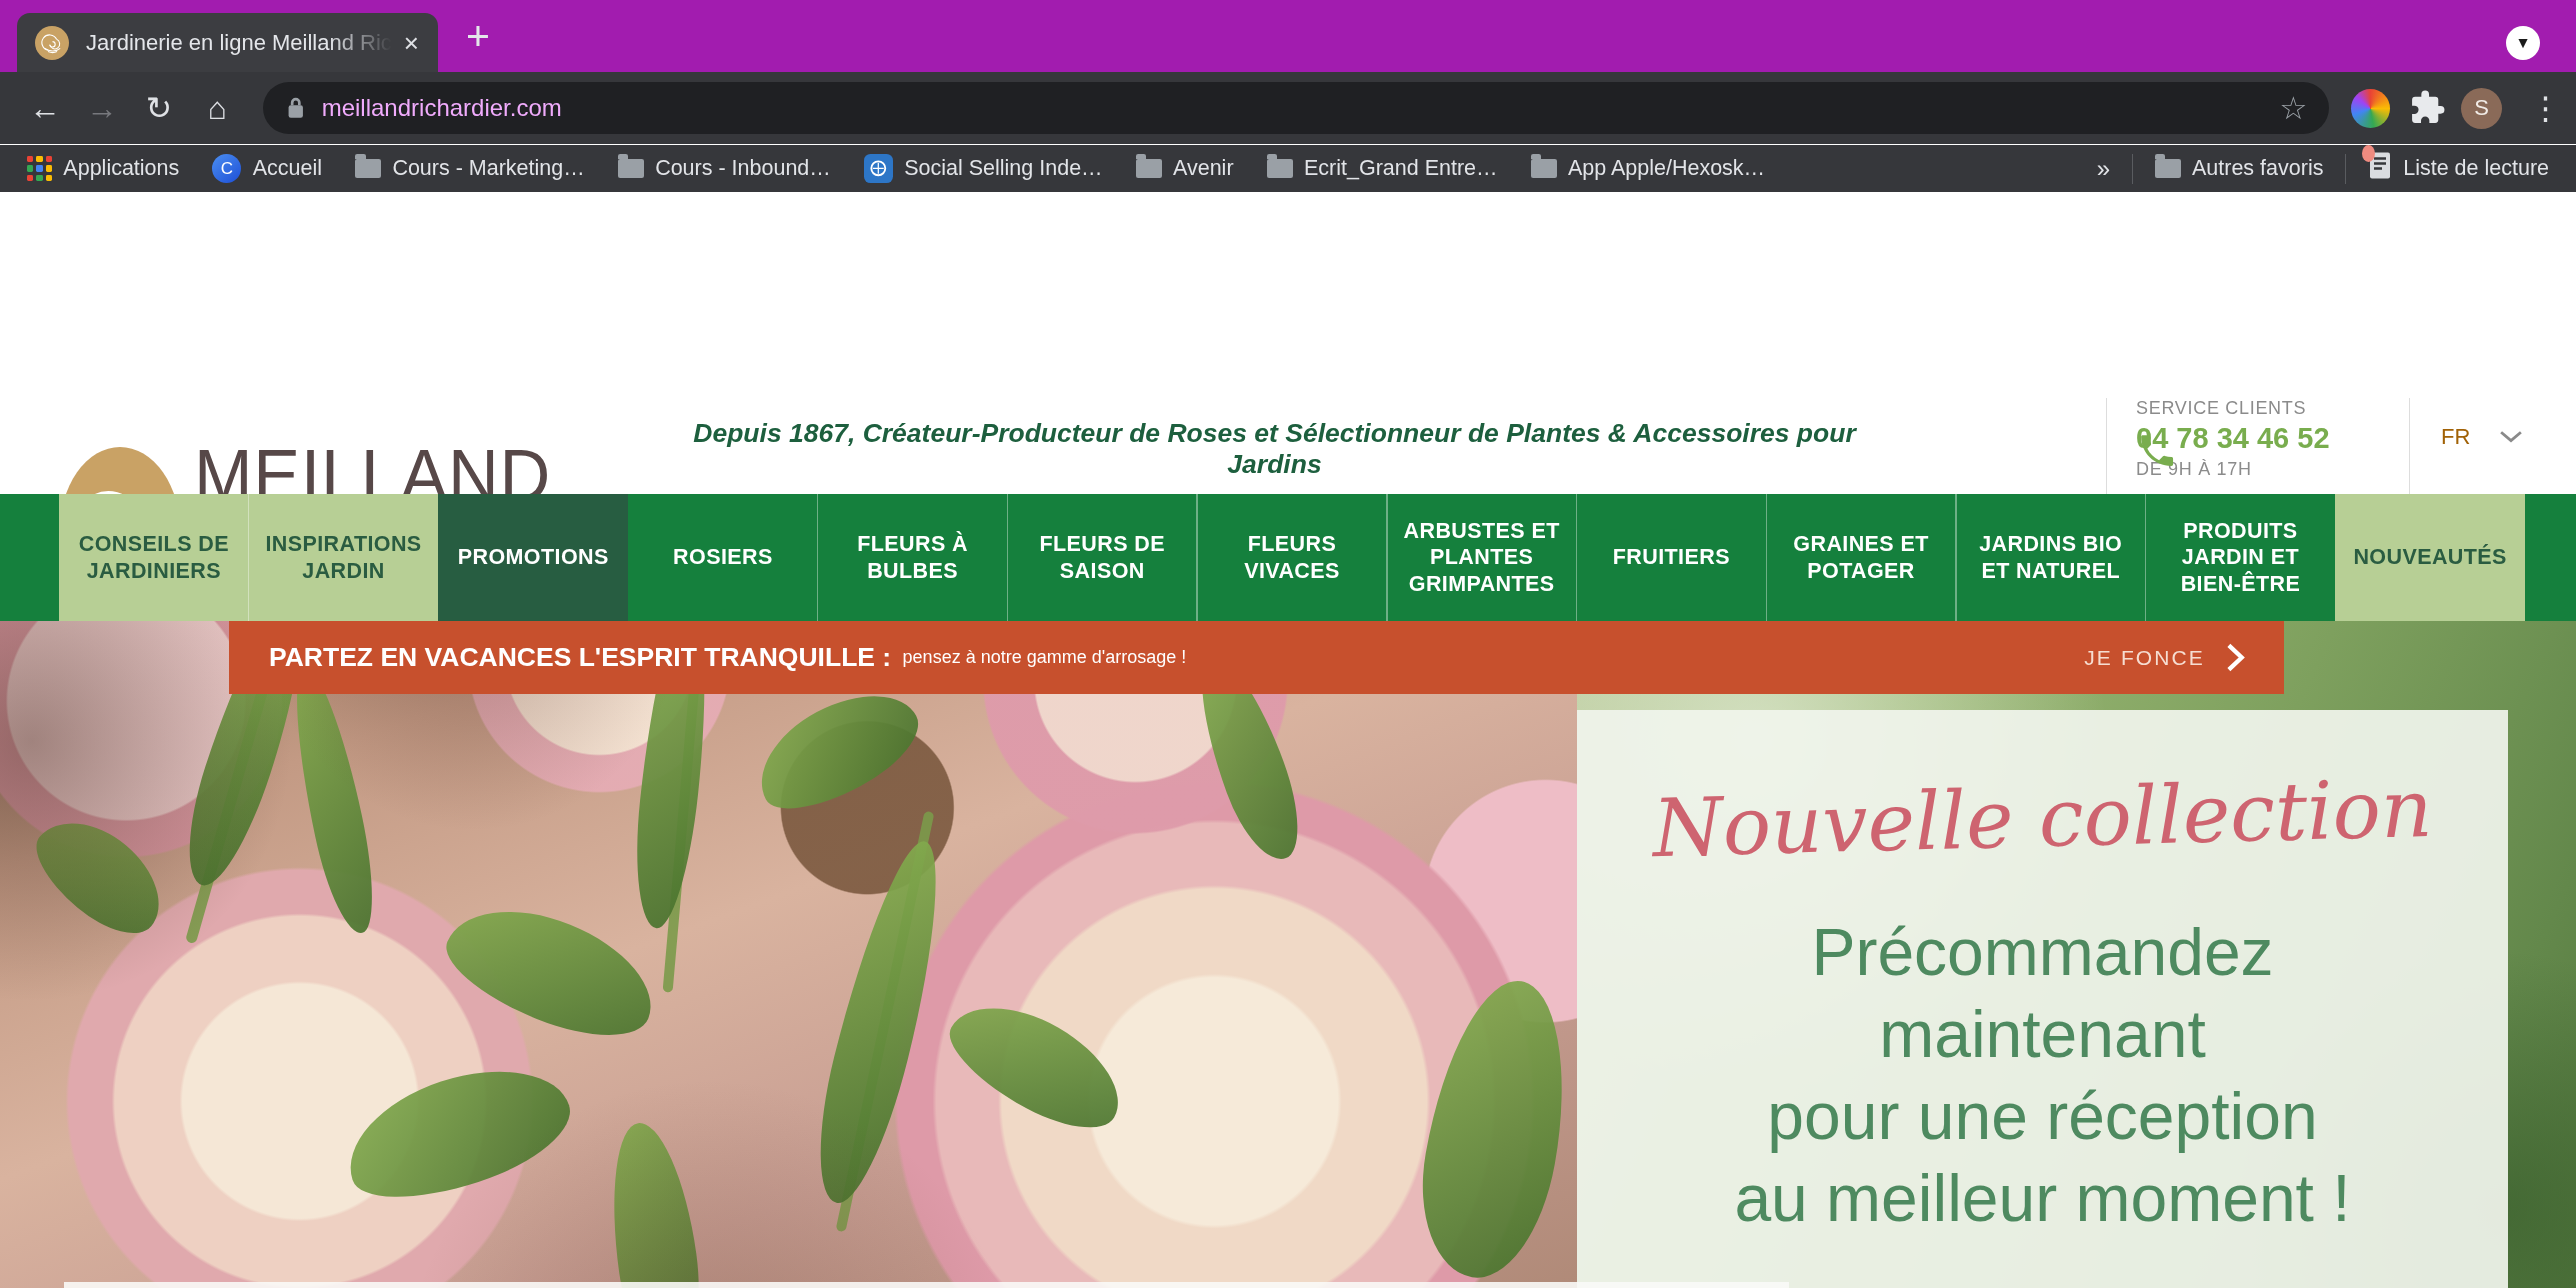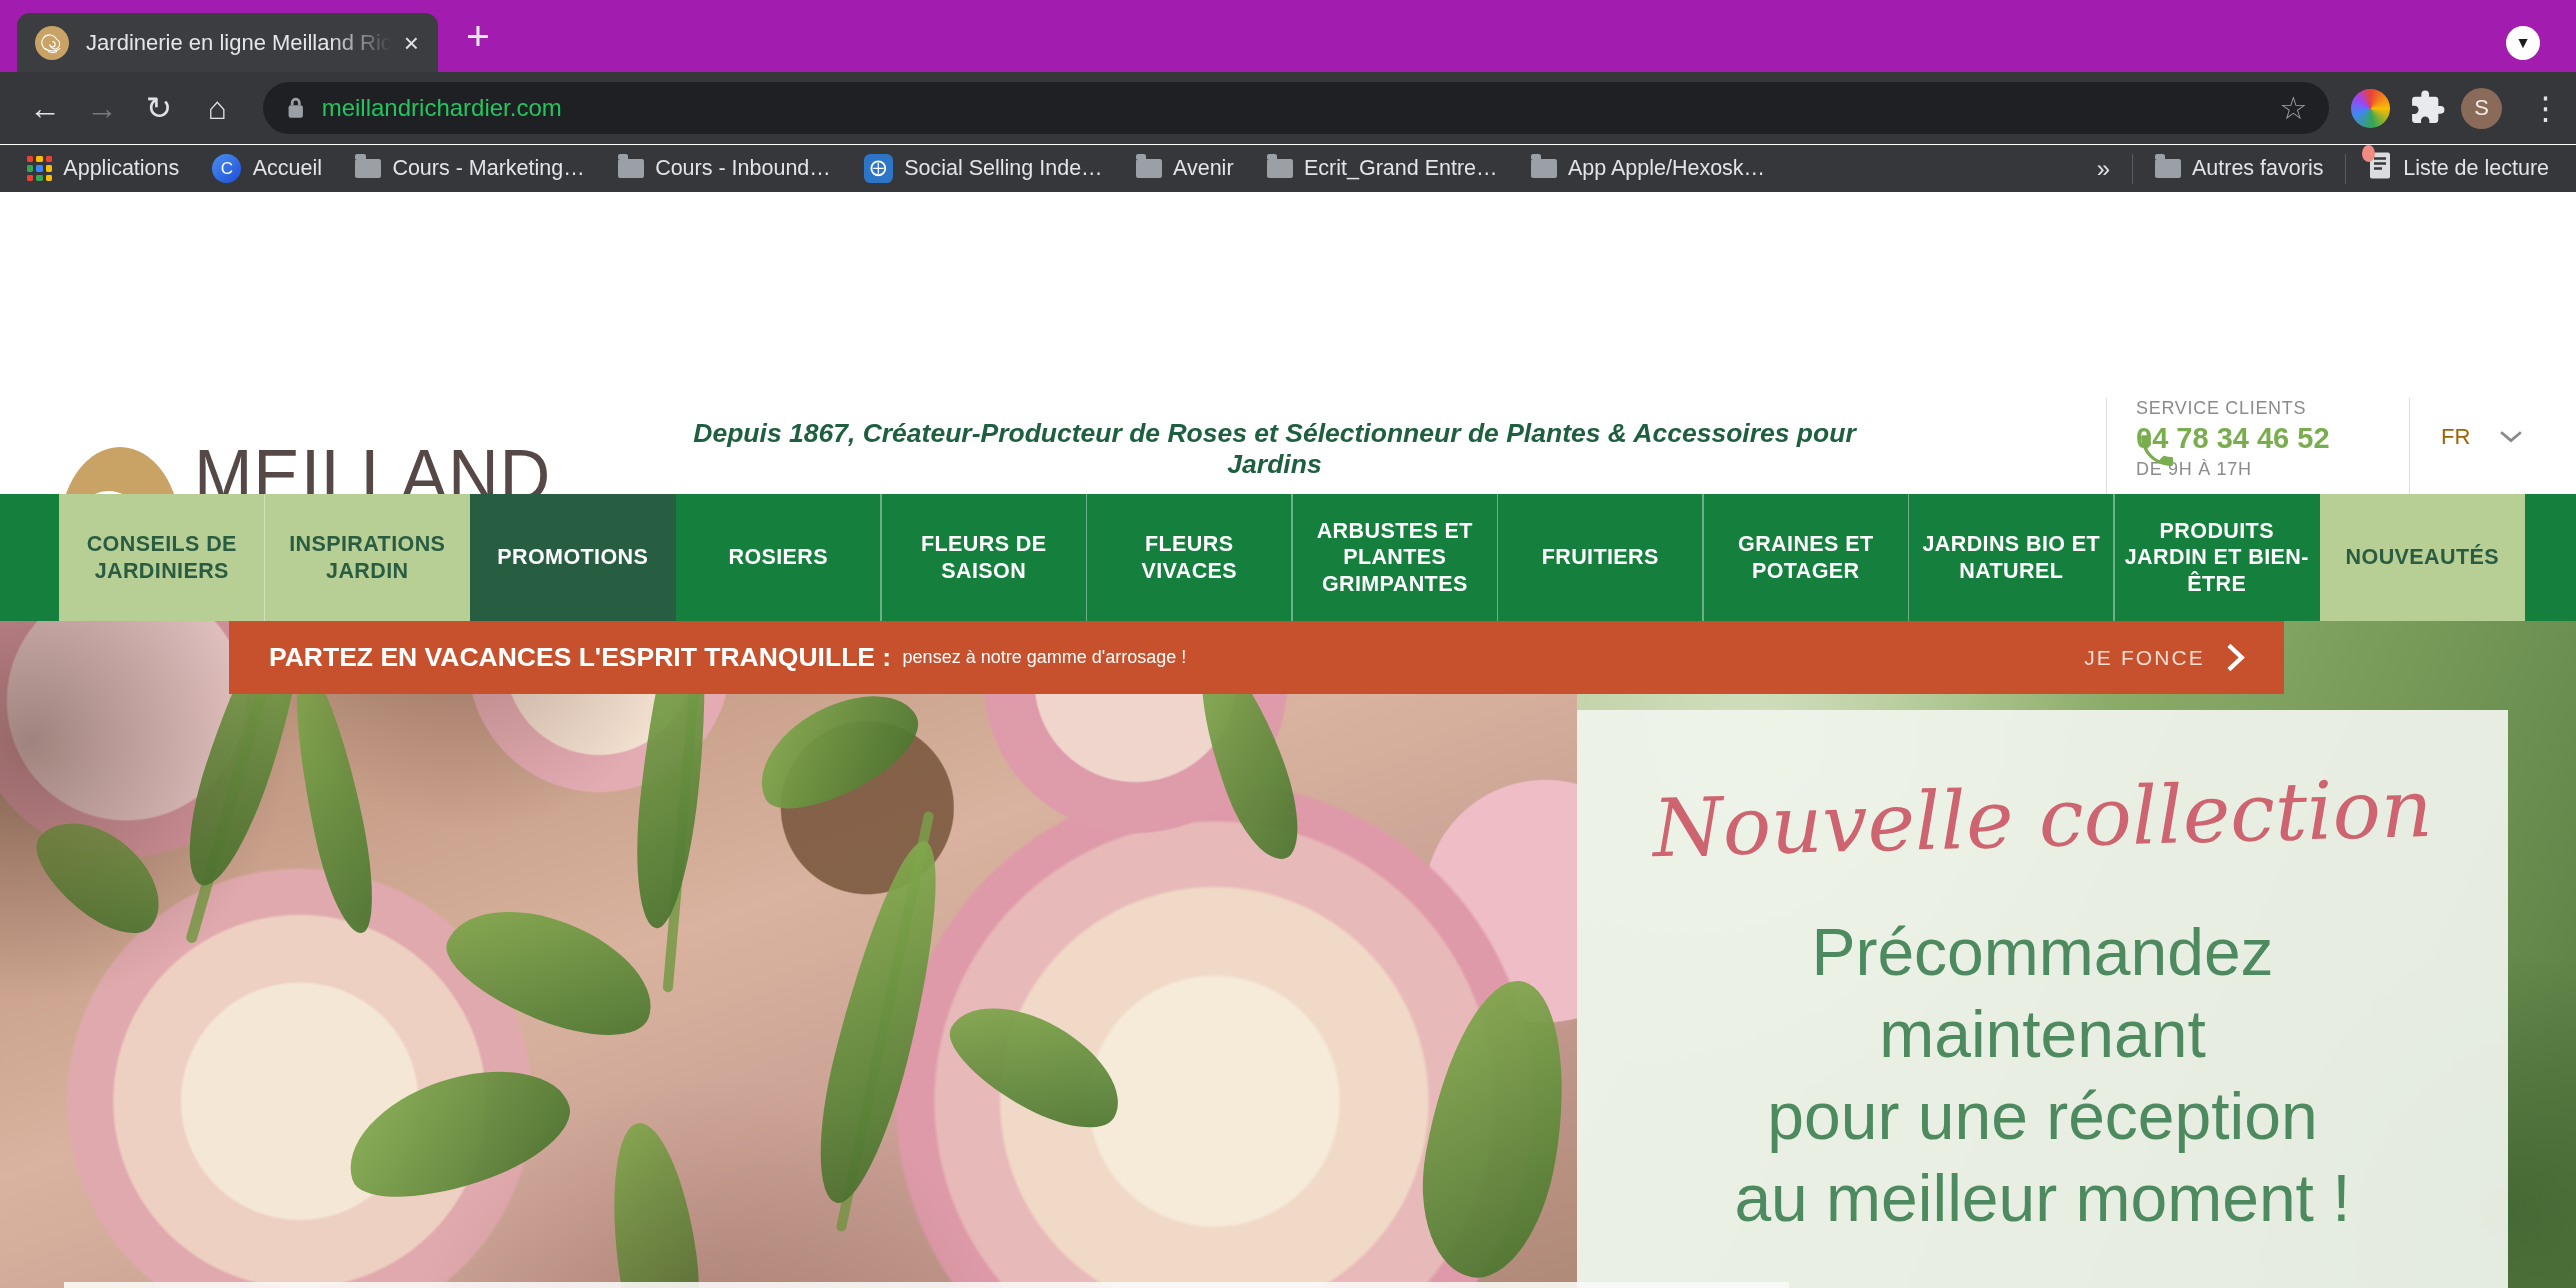--- a/index.html
+++ b/index.html
@@ -20,21 +20,21 @@
   .media-dot{position:absolute;right:36px;top:26px;width:34px;height:34px;background:#fff;border-radius:50%;
              display:flex;align-items:center;justify-content:center;color:#1b1b1b;font-size:15.7px;}
 
   
   .toolbar{position:absolute;left:0;top:72px;width:100%;height:72px;background:#36373b;}
   .tb-ic{position:absolute;top:0;height:72px;width:50px;display:flex;align-items:center;justify-content:center;
          color:#dfe1e5;font-size:31.5px;}
   .tb-ic.dim{color:#77787d;}
   .omni{position:absolute;left:263px;top:10px;width:2066px;height:52px;background:#1f2023;border-radius:26px;
         display:flex;align-items:center;padding:0 21.5px;box-sizing:border-box;}
-  .omni-url{color:#22c55e;font-size:24px;margin-left:15.7px;}
+  .omni-url{color:#f0abfc;font-size:24px;margin-left:15.7px;}
   .omni-star{margin-left:auto;color:#9aa0a6;font-size:31.5px;}
   .ext-wheel{position:absolute;left:2351px;top:17px;width:39px;height:39px;border-radius:50%;
              background:conic-gradient(#e94335,#fbbc04 90deg,#34a853 170deg,#4285f4 250deg,#a142f4 310deg,#e94335);}
   .ext-puzzle{position:absolute;left:2409px;top:17px;}
   .avatar{position:absolute;left:2461px;top:15.7px;width:41px;height:41px;border-radius:50%;background:#8a6a58;
           color:#f1ebe6;font-size:22px;display:flex;align-items:center;justify-content:center;}
   .kebab{position:absolute;left:2524px;top:0;height:72px;width:43px;display:flex;align-items:center;
          justify-content:center;color:#dfe1e5;font-size:31.5px;}
 
   
@@ -338,20 +338,21 @@
       </svg>
       <span class="lbl">VOTRE PANIER</span>
     </div>
   </div>
 
   <div class="mainnav">
     <div class="nv light">CONSEILS DE JARDINIERS</div>
     <div class="nv light sep">INSPIRATIONS JARDIN</div>
     <div class="nv dark">PROMOTIONS</div>
     <div class="nv">ROSIERS</div>
+    <div class="nv sep">FLEURS À BULBES</div>
     <div class="nv sep">FLEURS DE SAISON</div>
     <div class="nv sep">FLEURS VIVACES</div>
     <div class="nv sep">ARBUSTES ET PLANTES GRIMPANTES</div>
     <div class="nv sep">FRUITIERS</div>
     <div class="nv sep">GRAINES ET POTAGER</div>
     <div class="nv sep">JARDINS BIO ET NATUREL</div>
     <div class="nv sep">PRODUITS JARDIN ET BIEN-ÊTRE</div>
     <div class="nv light">NOUVEAUTÉS</div>
   </div>
 

